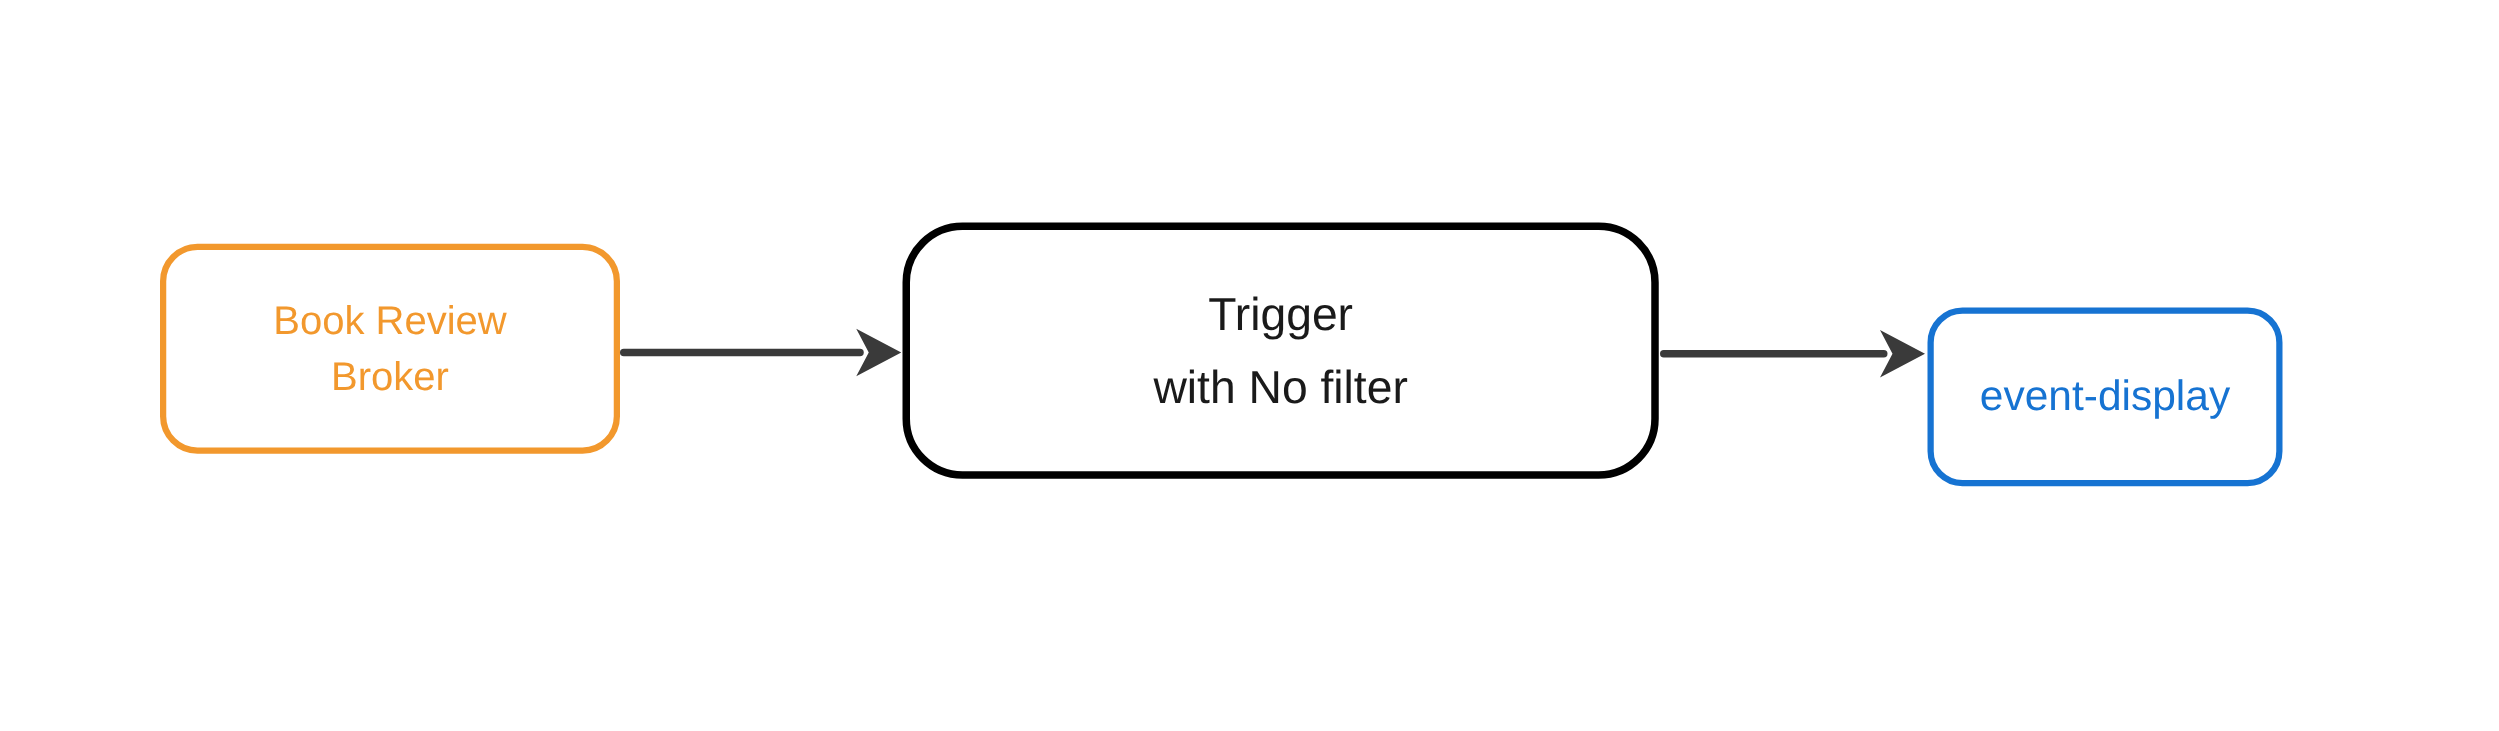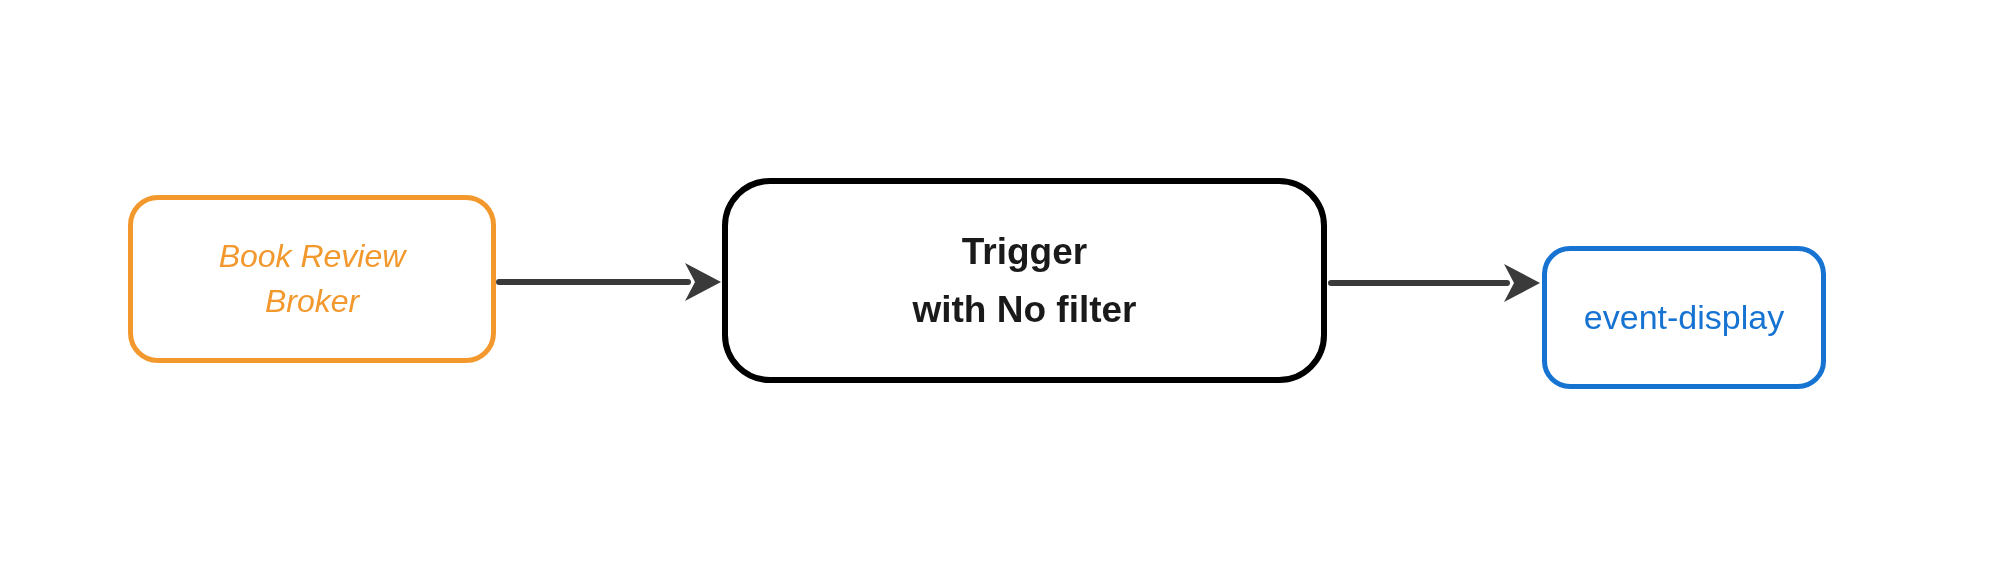--- a/index.html
+++ b/index.html
@@ -32,33 +32,31 @@
   .node-broker {
     left: 128px;
     top: 195px;
     width: 368px;
     height: 168px;
     border: 5px solid var(--broker, #f2982d);
     border-radius: 30px;
     color: var(--broker, #f2982d);
     font-size: 32px;
     line-height: 1.42;
-    font-style: italic;
   }
   .node-trigger {
     left: 722px;
     top: 178px;
     width: 605px;
     height: 205px;
     border: 6px solid var(--trigger-border, #000000);
     border-radius: 48px;
     color: var(--trigger-text, #1a1a1a);
     font-size: 37px;
     line-height: 1.55;
-    font-weight: bold;
   }
   .node-sink {
     left: 1542px;
     top: 209px;
     width: 284px;
     height: 143px;
     border: 5px solid var(--sink, #1673d2);
     border-radius: 28px;
     color: var(--sink, #1673d2);
     font-size: 34px;

